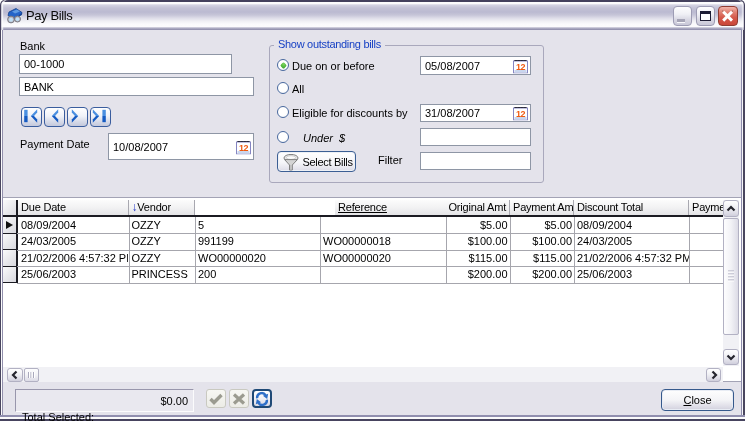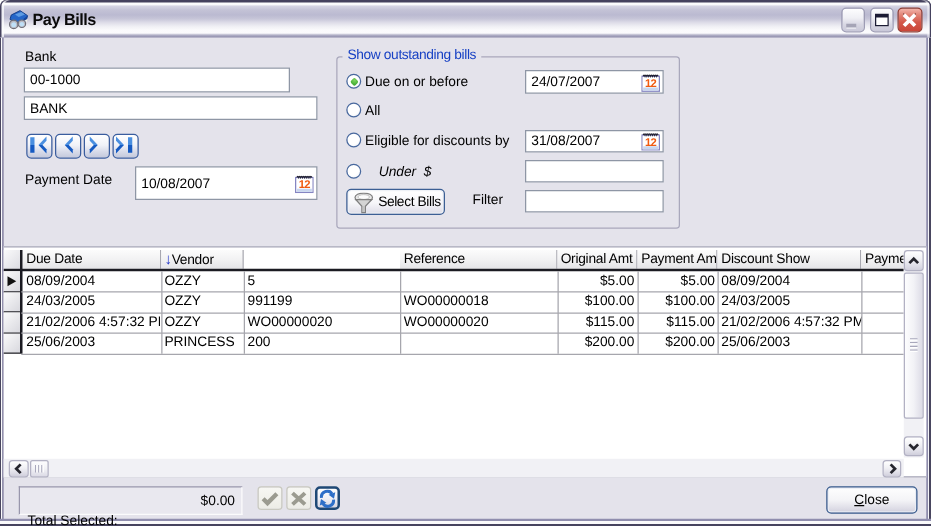--- a/index.html
+++ b/index.html
@@ -10,21 +10,21 @@
 .abs { position:absolute; }
 
 
 #titlebar { left:0; top:0; width:745px; height:30px; border-radius:5px 5px 0 0;
   box-shadow:inset 1.2px 0 0 #45425e, inset -1.2px 0 0 #45425e, inset 3.2px 0 0 rgba(252,252,253,0.75), inset -3.2px 0 0 rgba(252,252,253,0.55);
   background:linear-gradient(180deg,#45425e 0,#45425e 1.5px,#fcfcfd 2.5px,#fcfcfd 3.5px,#d5d4e3 5px,#c3c2d6 8px,#bbbad1 12px,#c6c5d8 15px,#dddce8 18px,#efeff4 21px,#fafafc 24px,#fbfbfd 26.5px,#b4b3c9 28px,#8a88a8 30px); }
 #borderL { left:0; top:30px; width:3px; height:391px; background:linear-gradient(90deg,#49465f 0,#49465f 1px,#fbfbfc 1px,#fbfbfc 2px,#928fac 2px,#928fac 3px); }
 #borderR { left:741px; top:30px; width:4px; height:391px; background:linear-gradient(90deg,#8e8cac 0,#8e8cac 1px,#f5f5f8 1px,#f5f5f8 2px,#49465f 2px,#49465f 4px); }
 #borderB { left:0; top:415px; width:745px; height:6px; background:linear-gradient(180deg,#908eae 0,#908eae 2px,#fafafb 2px,#fafafb 4px,#47445f 4px,#47445f 6px); }
 
-#title-text { left:26px; top:8px; font-size:13px; font-weight:bold; color:#0a0a0a; letter-spacing:-0.4px; }
+#title-text { left:26px; top:8px; font-size:13px; font-weight:normal; color:#0a0a0a; letter-spacing:-0.4px; }
 
 
 .capbtn { top:6px; height:20px; border-radius:4px; }
 #btn-min, #btn-max { width:19px; border:1px solid #9d9cb4;
   background:linear-gradient(180deg,#fdfdfe 0%,#f0f0f5 40%,#d8d7e3 70%,#c9c8d8 100%); }
 #btn-min { left:673px; }
 #btn-max { left:696px; }
 #btn-close { left:718px; width:20px; border:1px solid #903c32;
   background:linear-gradient(180deg,#f2b4aa 0%,#e07f71 30%,#d4584a 60%,#ca4638 100%); }
 
@@ -157,21 +157,21 @@
       <path d="M1.5 2.5 Q2.2 0.5 3 2.5 Q3.7 0.5 4.5 2.5 Q5.2 0.5 6 2.5 Q6.7 0.5 7.5 2.5 Q8.2 0.5 9 2.5 Q9.7 0.5 10.5 2.5 Q11.2 0.5 12 2.5 Q12.7 0.5 13.5 2.5" fill="none" stroke="#222233" stroke-width="1"></path>
       <text x="7.5" y="11" font-size="9" font-weight="bold" fill="#f05a10" text-anchor="middle" font-family="Liberation Sans" letter-spacing="-0.5">12</text>
     </svg>
     </div>
 
   <div id="groupbox" class="abs"></div>
   <div id="grouplabel" class="abs">Show outstanding bills</div>
   <div class="radio sel" style="left:277px; top:59px;"></div>
   <label class="lbl" style="left:292px; top:60px;">Due on or before</label>
   <div class="field" style="left:420px; top:56px; width:111px; height:19px;">
-      <span class="txt">24/07/2007</span>
+      <span class="txt">05/08/2007</span>
       <svg class="calbtn" viewBox="0 0 15 15">
       <rect x="0.5" y="2.5" width="14" height="12" fill="#ffffff" stroke="#8585c2" stroke-width="1"></rect>
       <rect x="1.5" y="11.5" width="12" height="2.5" fill="#c9d6ee"></rect>
       <path d="M1.5 2.5 Q2.2 0.5 3 2.5 Q3.7 0.5 4.5 2.5 Q5.2 0.5 6 2.5 Q6.7 0.5 7.5 2.5 Q8.2 0.5 9 2.5 Q9.7 0.5 10.5 2.5 Q11.2 0.5 12 2.5 Q12.7 0.5 13.5 2.5" fill="none" stroke="#222233" stroke-width="1"></path>
       <text x="7.5" y="11" font-size="9" font-weight="bold" fill="#f05a10" text-anchor="middle" font-family="Liberation Sans" letter-spacing="-0.5">12</text>
     </svg>
     </div>
   <div class="radio" style="left:277px; top:82px;"></div>
   <label class="lbl" style="left:292px; top:83px;">All</label>
   <div class="radio" style="left:277px; top:106px;"></div>
@@ -198,24 +198,24 @@
     <span style="position:absolute;left:24.5px;top:4px;white-space:nowrap;letter-spacing:-0.3px;">Select Bills</span>
   </div>
   <label class="lbl" style="left:378px; top:154px;">Filter</label>
   <div class="field" style="left:420px; top:152px; width:111px; height:18px;"></div>
 
   <div id="gridarea" class="abs">
 
     <div class="hcell" style="left:0; width:13px; background:linear-gradient(135deg,#fafafb,#dcdce2); border-right:none;"></div>
     <div class="hcell" style="left:15px; width:110.5px;">Due Date</div>
     <div class="hcell" style="left:125.5px; width:66.5px;"><span class="sortarrow">↓</span>Vendor</div>
-    <div class="hcell" style="left:317px; width:125.5px;">Reference</div>
+    <div class="hcell" style="left:332px; width:125.5px;text-decoration:underline;">Reference</div>
     <div class="hcell" style="left:442.5px; width:64.5px;">Original Amt</div>
     <div class="hcell" style="left:507px; width:64px;">Payment Amt</div>
-    <div class="hcell" style="left:571px; width:115px;">Discount Show</div>
+    <div class="hcell" style="left:571px; width:115px;">Discount Total</div>
     <div class="hcell" style="left:686px; width:34px; border-right:none;">Payment</div>
     <div class="abs" style="left:0; top:17px; width:720px; height:2px; background:#1b1b22;"></div>
 
     <div class="selcell" style="top:19px;">
         <span class="rowmark"></span>
       </div>
     <div class="selcell" style="top:35.5px;"></div>
     <div class="selcell" style="top:52px;"></div>
     <div class="selcell" style="top:68.5px;"></div>
     <div class="abs" style="left:13px; top:2px; width:2px; height:83px; background:#1b1b22;"></div>

